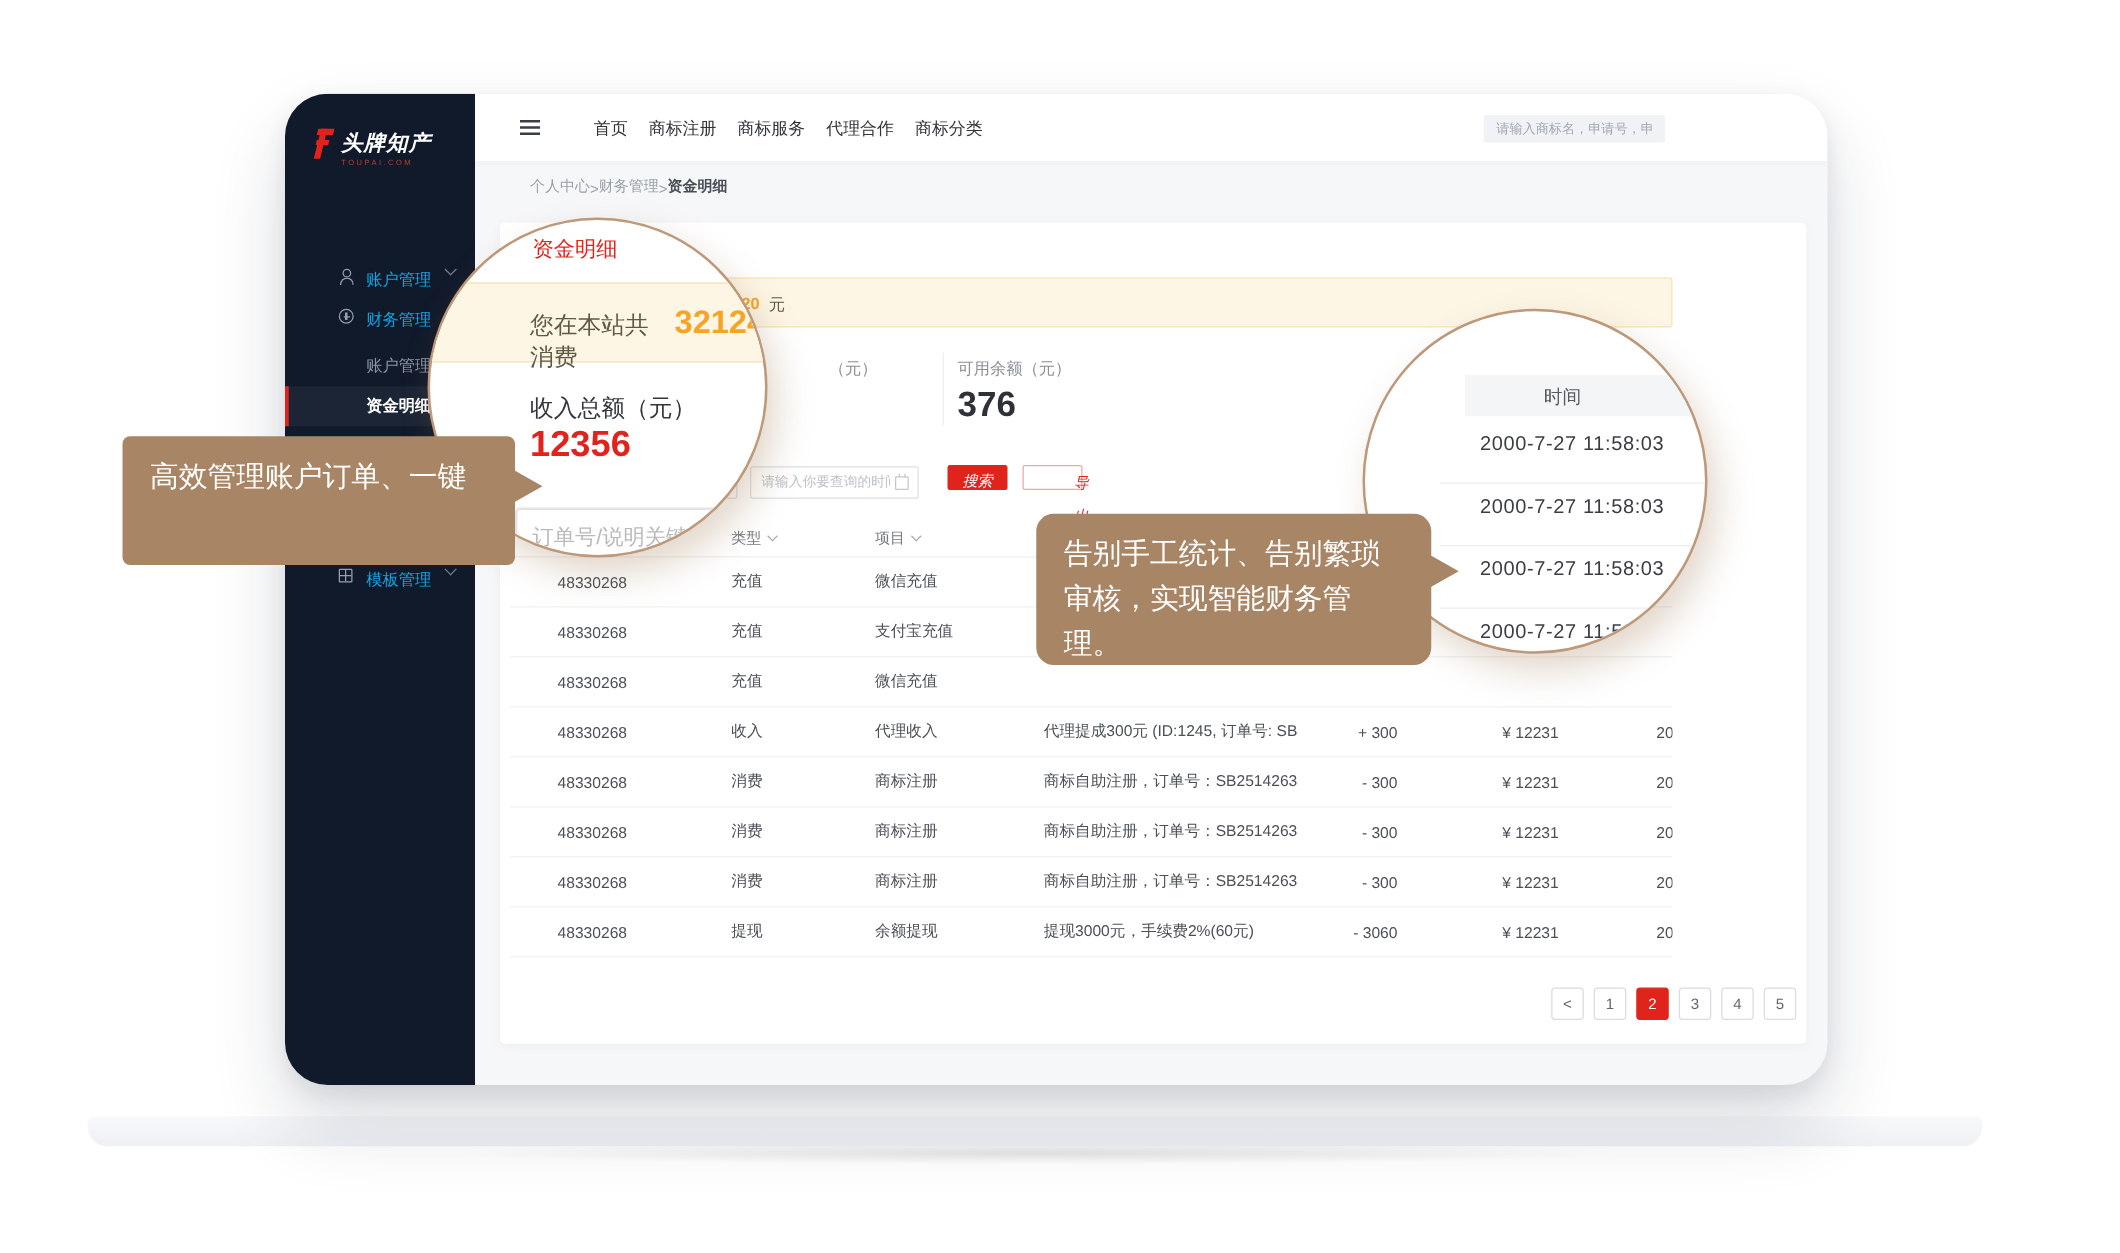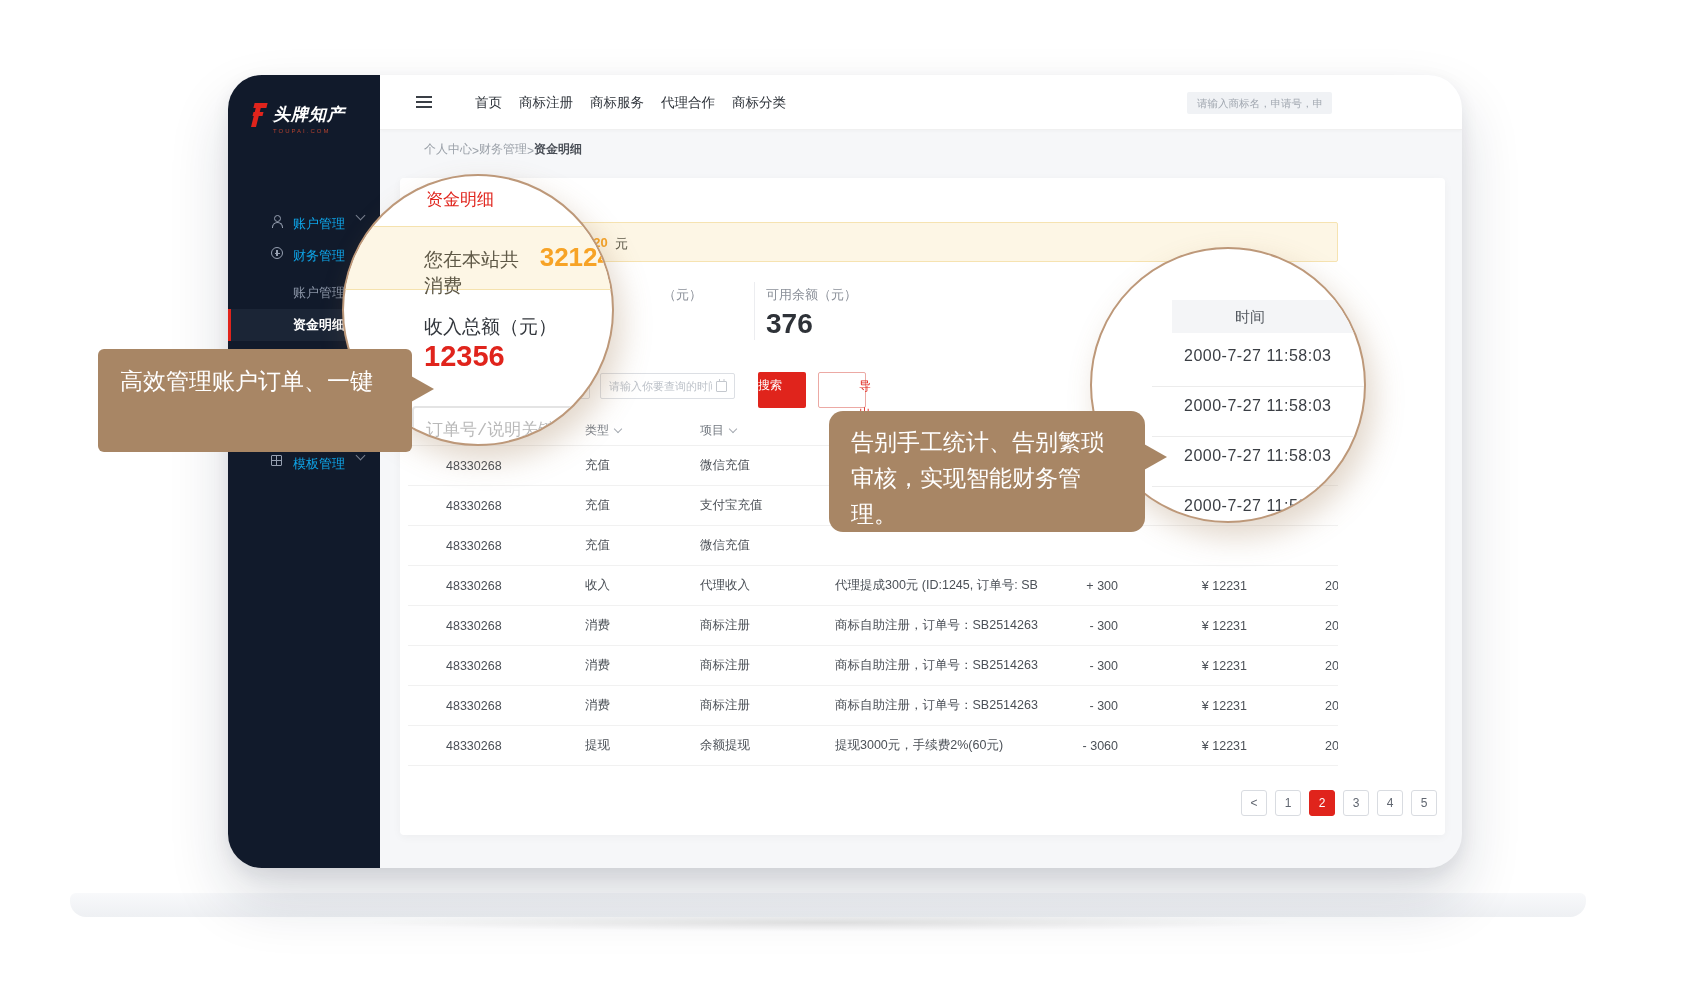--- a/index.html
+++ b/index.html
@@ -80,21 +80,21 @@
   .stat-label { position:absolute; font-size:13px; color:#8A8F98; }
   .stat-value { position:absolute; font-size:28px; color:#2E3238; font-weight:bold; }
   .stat-div { position:absolute; width:1px; height:58px; background:#ECEDF0; }
 
   .f-input { position:absolute; height:26px; border:1px solid #DCDFE4; border-radius:2px; background:#fff; }
   .f-input input { width:100%; height:100%; border:none; outline:none; background:transparent;
     font-size:11px; color:#666; padding:0 22px 0 8px; font-family:"Liberation Sans","DejaVu Sans",sans-serif; }
   .f-input input::placeholder { color:#BDC2C9; }
   .cal-icon { position:absolute; right:7px; top:7px; width:11px; height:11px; border:1.2px solid #C4C8CE; border-radius:1px; }
   .cal-icon::before { content:""; position:absolute; left:1.5px; top:-3px; width:1.5px; height:3px; background:#C4C8CE; box-shadow:4.5px 0 0 #C4C8CE; }
-  .btn { position:absolute; height:36px; width:48px; border-radius:2px; font-size:12px; line-height:27px; cursor:pointer; }
+  .btn { position:absolute; height:20px; width:48px; border-radius:2px; font-size:12px; text-align:center; line-height:27px; cursor:pointer;font-style:italic; }
   .btn.primary { background:#E0241C; color:#fff; }
   .btn.ghost { background:#fff; color:#E0241C; border:1px solid #ECA9A4; }
 
   
   .tbl { position:absolute; left:8px; top:238px; width:930px; }
   .trow { display:flex; align-items:center; height:40px; border-bottom:1px solid #F1F1F1; font-size:12.5px; color:#4B5057; }
   .trow.head { height:30px; color:#757B83; border-bottom:1px solid #F0F0F0; font-size:12px; }
   .c-order { width:139px; padding-left:38px; }
   .c-type { width:115px; padding-left:38px; }
   .c-proj { width:135px; padding-left:38px; }
@@ -117,21 +117,21 @@
   .zc-right { left:1090px; top:247px; width:276px; height:276px; }
 
   .zl-tab { position:absolute; left:82px; top:12px; font-size:17px; color:#E0241C; }
   .zl-band { position:absolute; left:0; top:50px; width:100%; height:64px; background:#FDF6E5;
     border-top:1px solid #F5E2AE; border-bottom:1px solid #F5E2AE; }
   .zl-bannertext { position:absolute; left:80px; top:66px; display:flex; align-items:baseline; }
   .zl-bp { font-size:19px; color:#5F5947; }
   .zl-bv { font-size:26px; color:#F7A326; font-weight:bold; margin-left:8px; }
   .zl-slabel { position:absolute; left:80px; top:138px; font-size:19px; color:#33373D; }
   .zl-svalue { position:absolute; left:80px; top:164px; font-size:29px; font-weight:bold; color:#E0241C; }
-  .zl-input { position:absolute; left:68px; top:230px; width:222px; height:46px; border:2px solid #E4E4E4; border-radius:4px;font-family:Liberation Mono, monospace; }
+  .zl-input { position:absolute; left:68px; top:230px; width:222px; height:46px; border:2px solid #E4E4E4; border-radius:4px; }
   .zl-input span { display:block; margin:10px 0 0 12px; font-size:17px; color:#B9B9B9; white-space:nowrap; }
 
   .zr-band { position:absolute; left:80px; top:51px; right:0; height:33px; background:#F4F5F7; }
   .zr-band span { display:block; margin:8px 0 0 63px; font-size:15px; color:#555A61; }
   .zr-rows { position:absolute; left:60px; top:88px; right:0; }
   .zr-row { height:40px; border-bottom:1px solid #ECECEC; }
   .zr-row span { display:block; margin:10px 0 0 32px; font-size:16px; color:#3A3E44; letter-spacing:.5px; white-space:nowrap; }
 
   
   .callout { position:absolute; background:#A88665; color:#fff; z-index:30;

